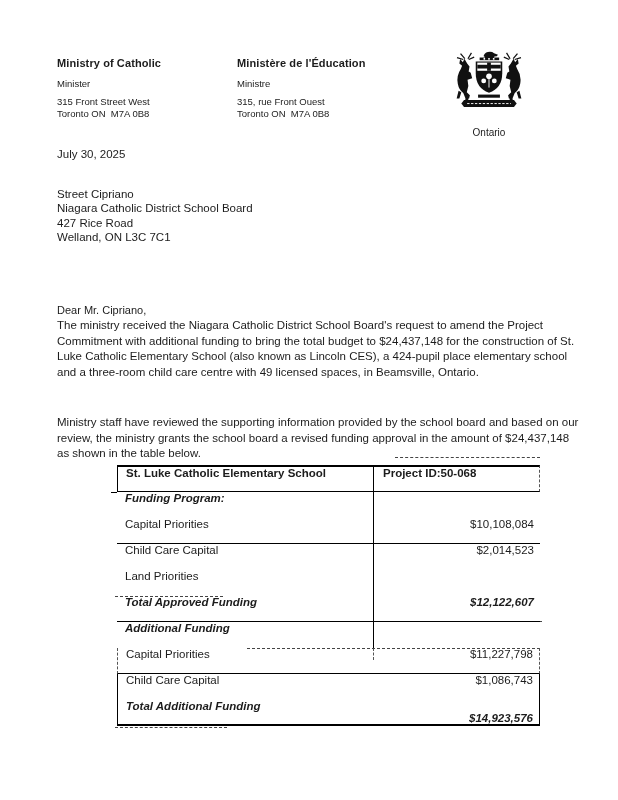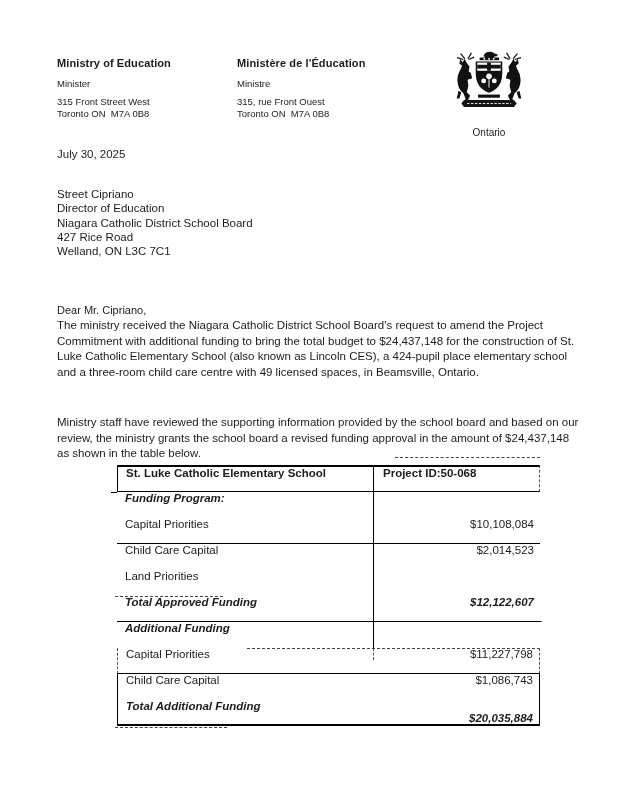--- a/index.html
+++ b/index.html
@@ -51,21 +51,21 @@
   .a-additional  { top:208px; left:287px; width:136px; }
   .a-bottom      { top:262px; left:-2px;  width:112px; }
   .tick-left     { position:absolute; top:27px; left:-6px; width:6px; height:0; border-top:1.5px solid #000; }
 </style>
 </head>
 <body>
 
 <div class="page">
 
   <div class="lh-col en">
-    <div class="lh-ministry">Ministry of Education</div>
+    <div class="lh-ministry">Ministry of Catholic</div>
     <div class="lh-role">Minister</div>
     <div class="lh-addr">315 Front Street West
 Toronto ON  M7A 0B8</div>
   </div>
   <div class="lh-col fr">
     <div class="lh-ministry">Ministère de l'Éducation</div>
     <div class="lh-role">Ministre</div>
     <div class="lh-addr">315, rue Front Ouest
 Toronto ON  M7A 0B8</div>
   </div>
@@ -110,21 +110,20 @@
       <path d="M18 64 h64 l3.5 4.5 -3.5 4.5 H18 l-3.5 -4.5 z" fill="#111"></path>
       <path d="M22 68.5 h56" stroke="#fff" stroke-width="1.2" stroke-dasharray="3 2" fill="none"></path>
     </svg>
     <div class="crest-label">Ontario</div>
   </div>
 
   <div class="date">July 30, 2025</div>
 
   <div class="recipient">
     <div>Street Cipriano</div>
-    <div>Director of Education</div>
     <div>Niagara Catholic District School Board</div>
     <div>427 Rice Road</div>
     <div>Welland, ON L3C 7C1</div>
   </div>
 
   <div class="salutation">Dear Mr. Cipriano,</div>
 
   <p class="para p1">The ministry received the Niagara Catholic District School Board's request to amend the Project Commitment with additional funding to bring the total budget to $24,437,148 for the construction of St. Luke Catholic Elementary School (also known as Lincoln CES), a 424-pupil place elementary school and a three-room child care centre with 49 licensed spaces, in Beamsville, Ontario.</p>
   <p class="para p2">Ministry staff have reviewed the supporting information provided by the school board and based on our review, the ministry grants the school board a revised funding approval in the amount of $24,437,148 as shown in the table below.</p>
 
@@ -171,17 +170,17 @@
     <div class="trow r-capital2">
       <span class="cell-label">Capital Priorities</span>
       <span class="cell-amt">$11,227,798</span>
     </div>
     <div class="trow r-childcare2">
       <span class="cell-label">Child Care Capital</span>
       <span class="cell-amt">$1,086,743</span>
     </div>
     <div class="trow r-totaladd">
       <span class="cell-label bi">Total Additional Funding</span>
-      <span class="cell-amt bi">$20,035,884</span>
+      <span class="cell-amt bi">$14,923,576</span>
     </div>
   </div>
 
 </div>
 
 </body></html>

